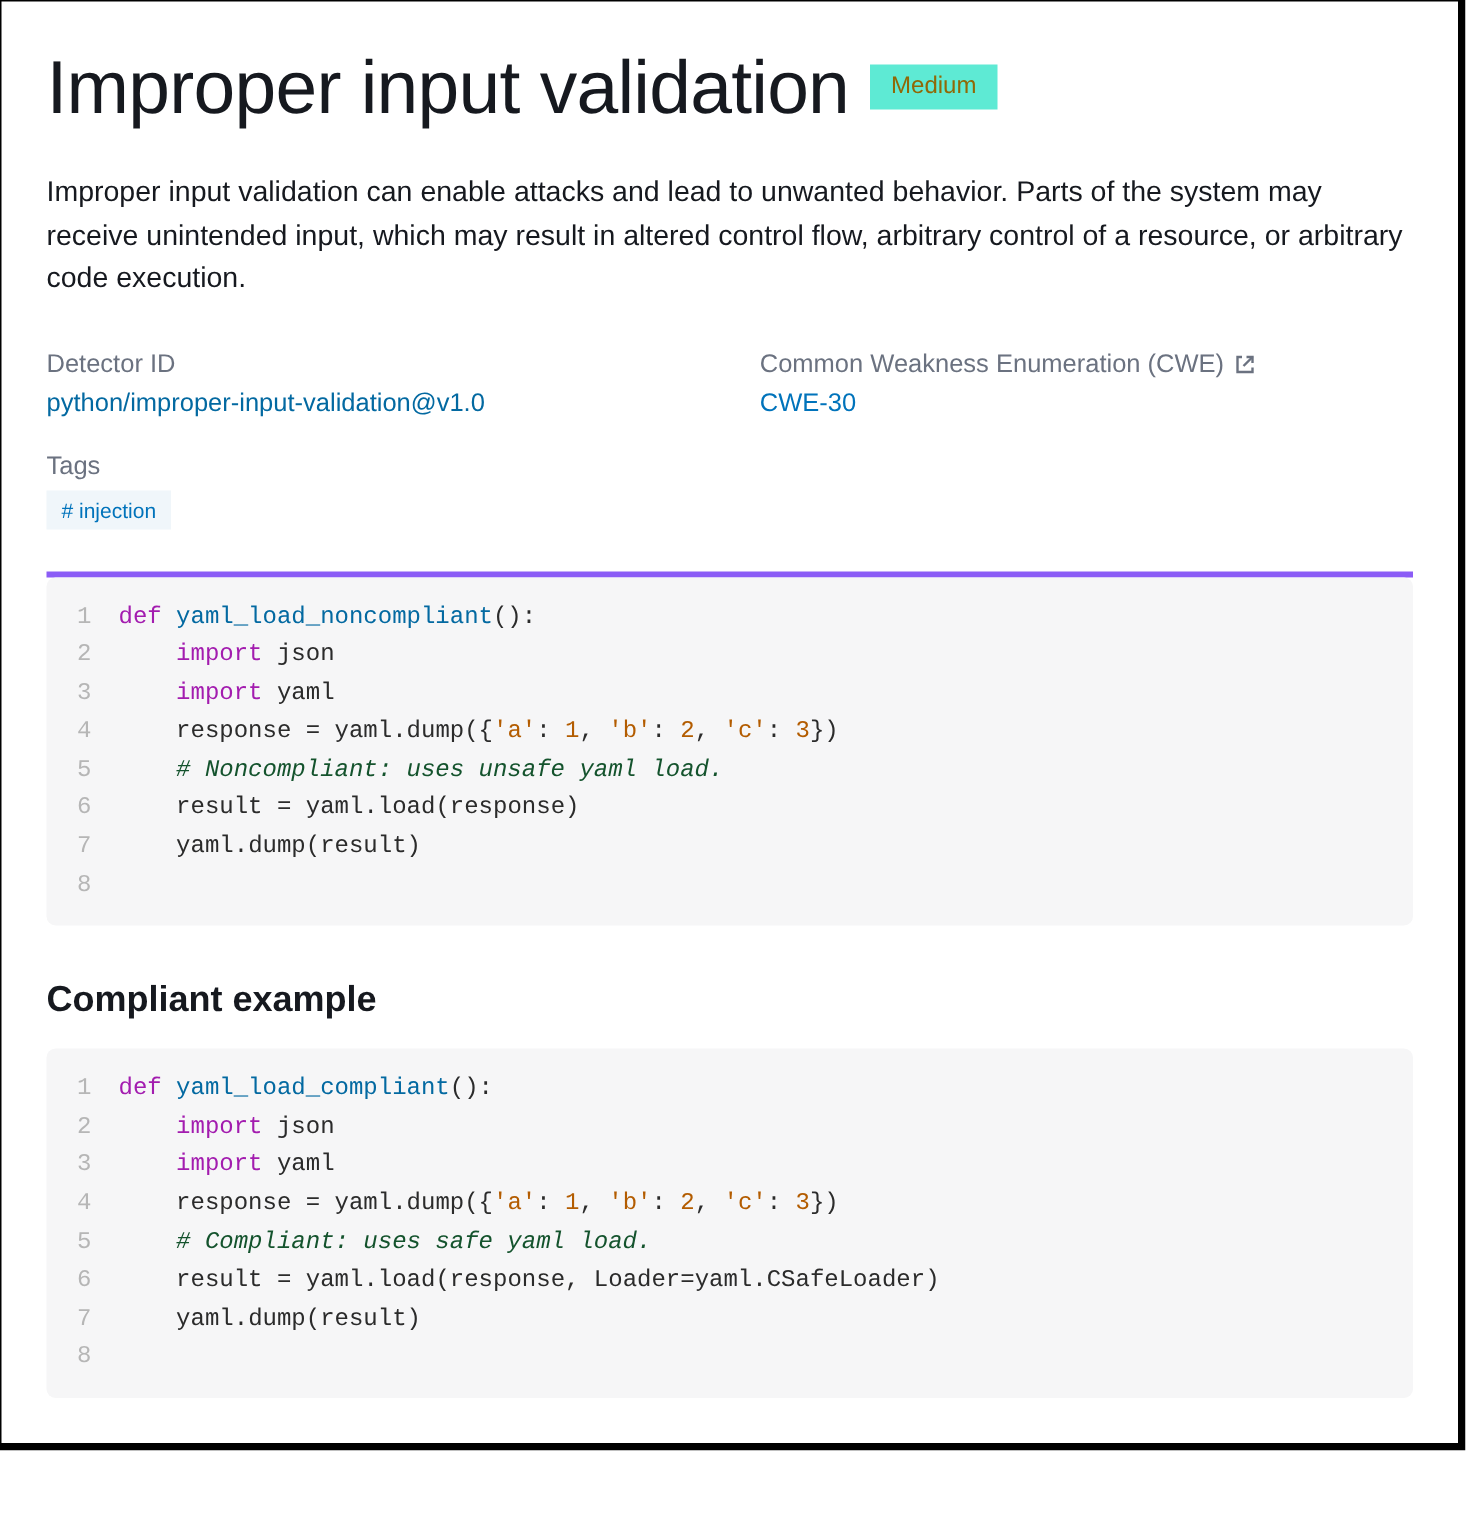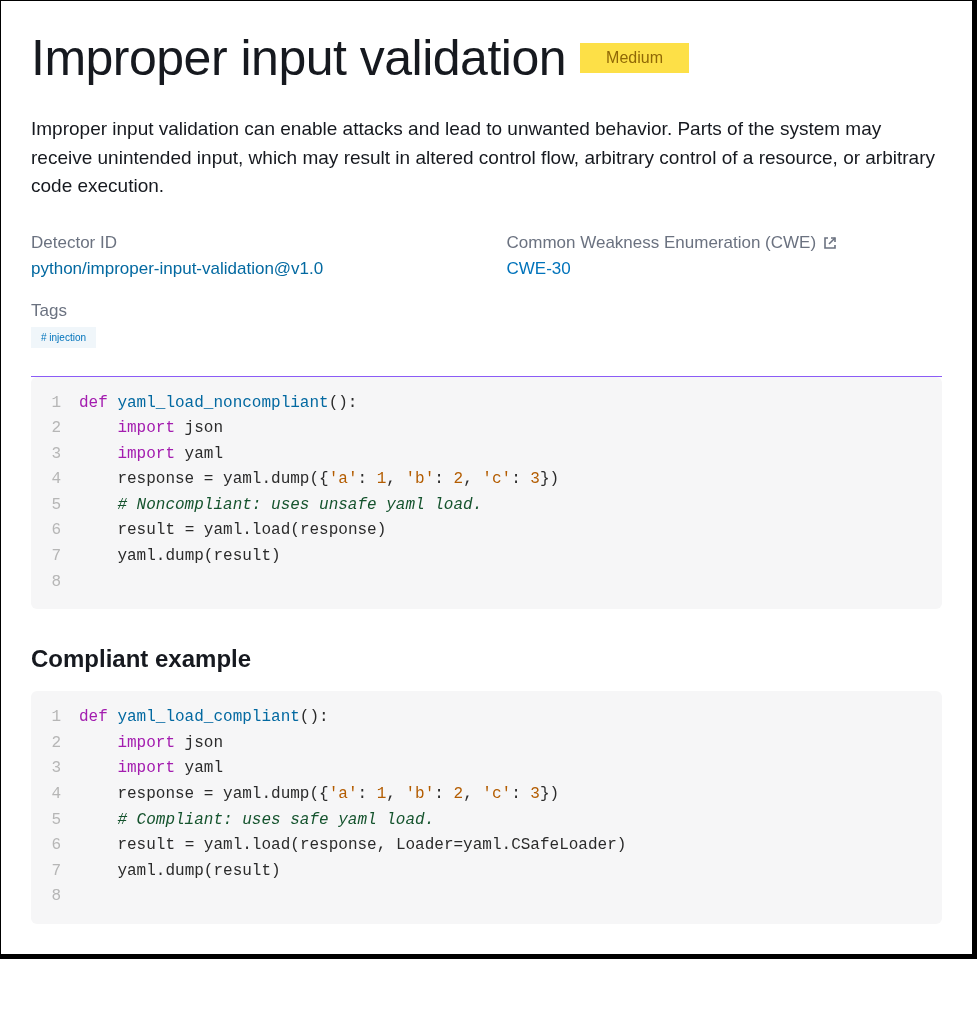--- a/index.html
+++ b/index.html
@@ -26,39 +26,39 @@
   }
   h1.title {
     font-size: 50px;
     font-weight: 400;
     margin: 0;
     color: #16191f;
     letter-spacing: -0.5px;
   }
   .severity-badge {
     display: inline-block;
-    background: #fde047;
+    background: #5eead4;
     color: #906806;
     font-size: 16px;
-    padding: 6px 26px;
+    padding: 6px 14px;
     font-weight: 400;
   }
   .description {
     font-size: 19px;
     line-height: 1.5;
     color: #16191f;
     margin: 0 0 32px 0;
   }
   .meta-grid {
     display: grid;
     grid-template-columns: 1fr 1fr;
     column-gap: 40px;
     row-gap: 22px;
     padding-bottom: 28px;
-    border-bottom: 1px solid #8b5cf6;
+    border-bottom: 4px solid #8b5cf6;
   }
   .meta-label {
     font-size: 17px;
     color: #6b7280;
     margin-bottom: 6px;
     display: flex;
     align-items: center;
     gap: 6px;
   }
   .meta-value {
@@ -73,21 +73,21 @@
   }
   .ext-icon {
     display: inline-flex;
     width: 16px;
     height: 16px;
   }
   .tag-chip {
     display: inline-block;
     background: #f0f6fa;
     color: #0073bb;
-    font-size: 10px;
+    font-size: 14px;
     padding: 5px 10px;
     cursor: pointer;
   }
   .section-heading {
     font-size: 24px;
     font-weight: 700;
     margin: 36px 0 18px 0;
     color: #16191f;
   }
   .code-block {

